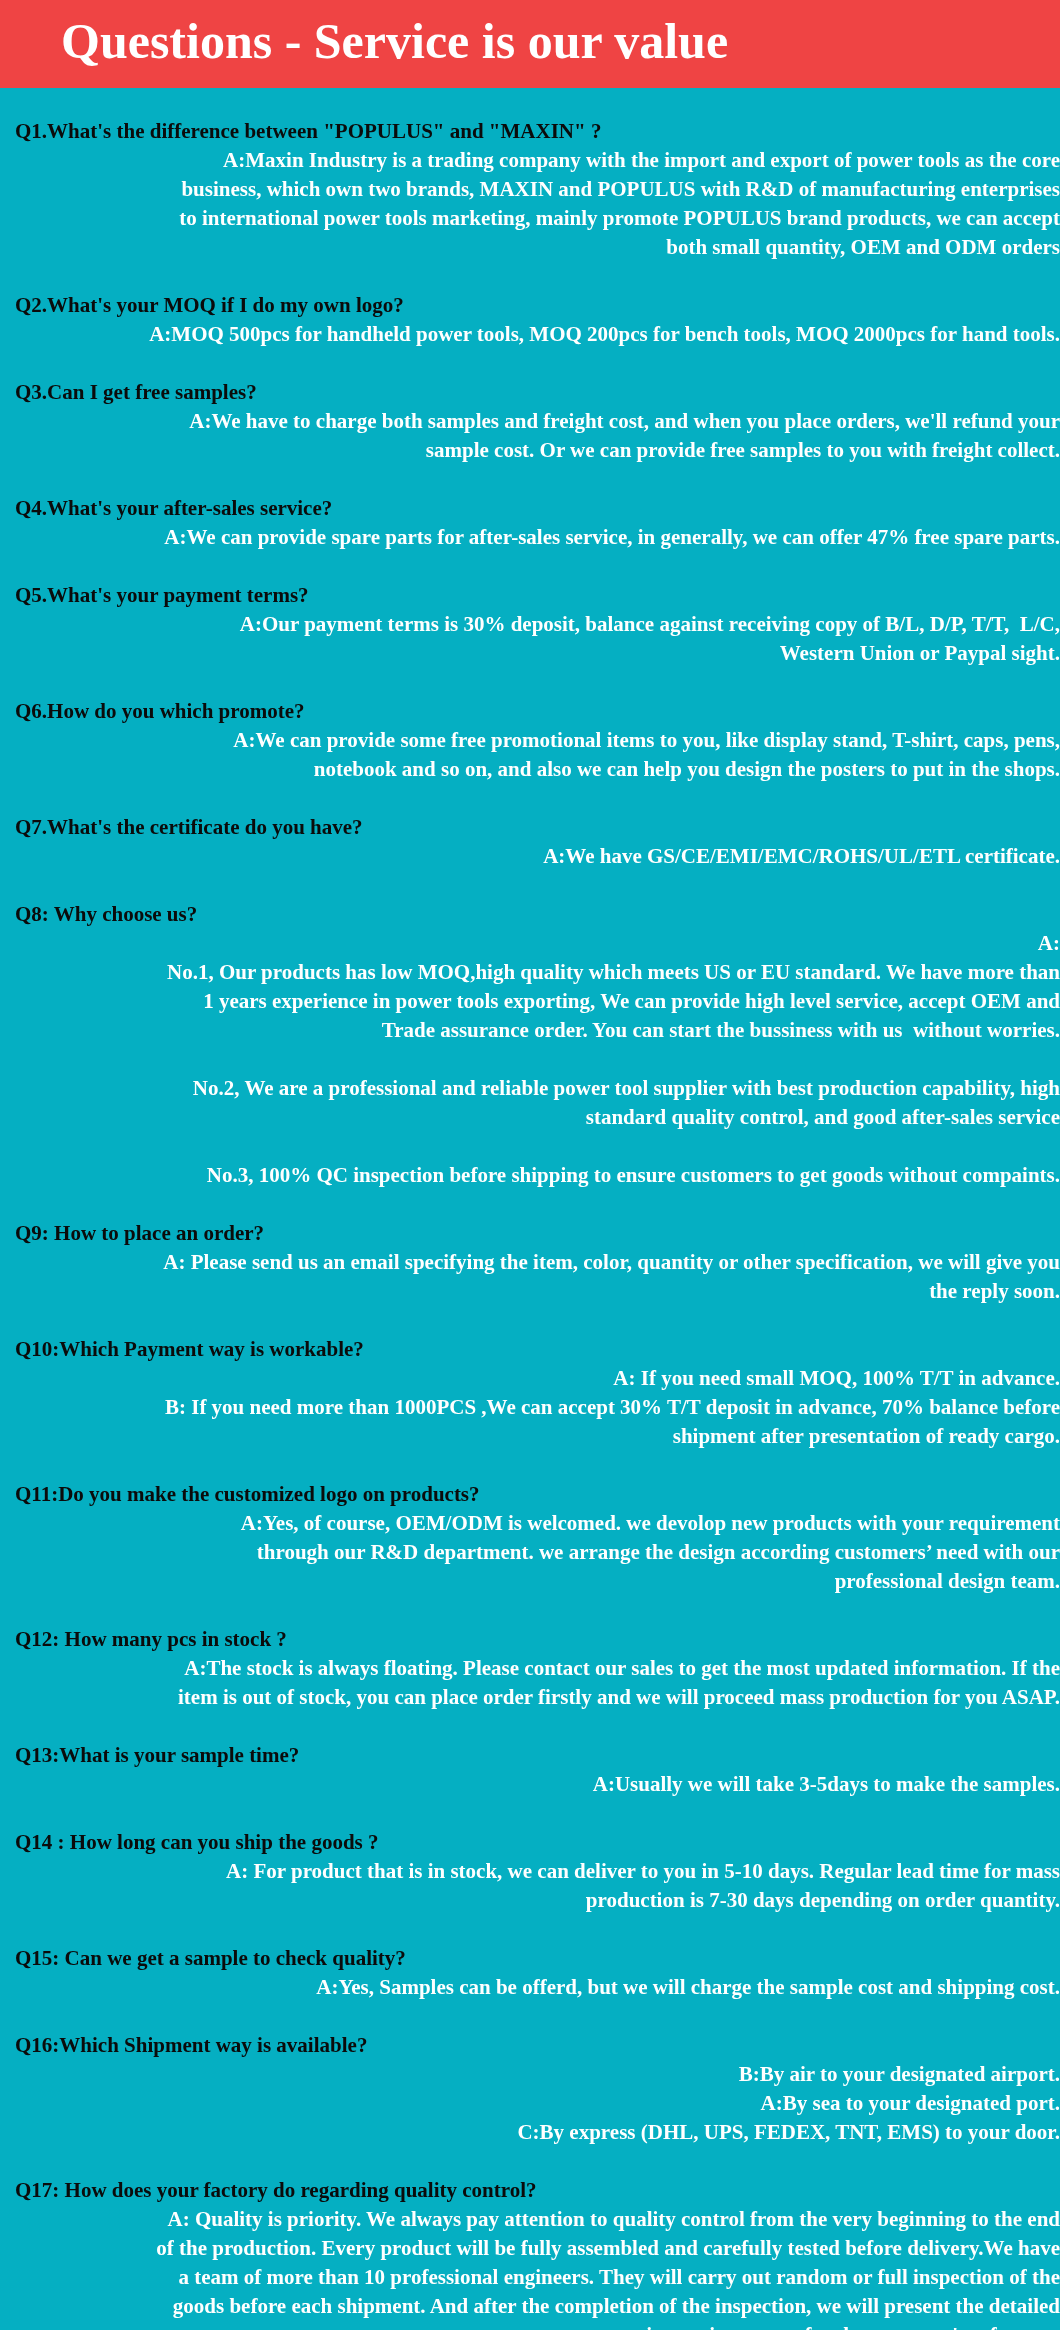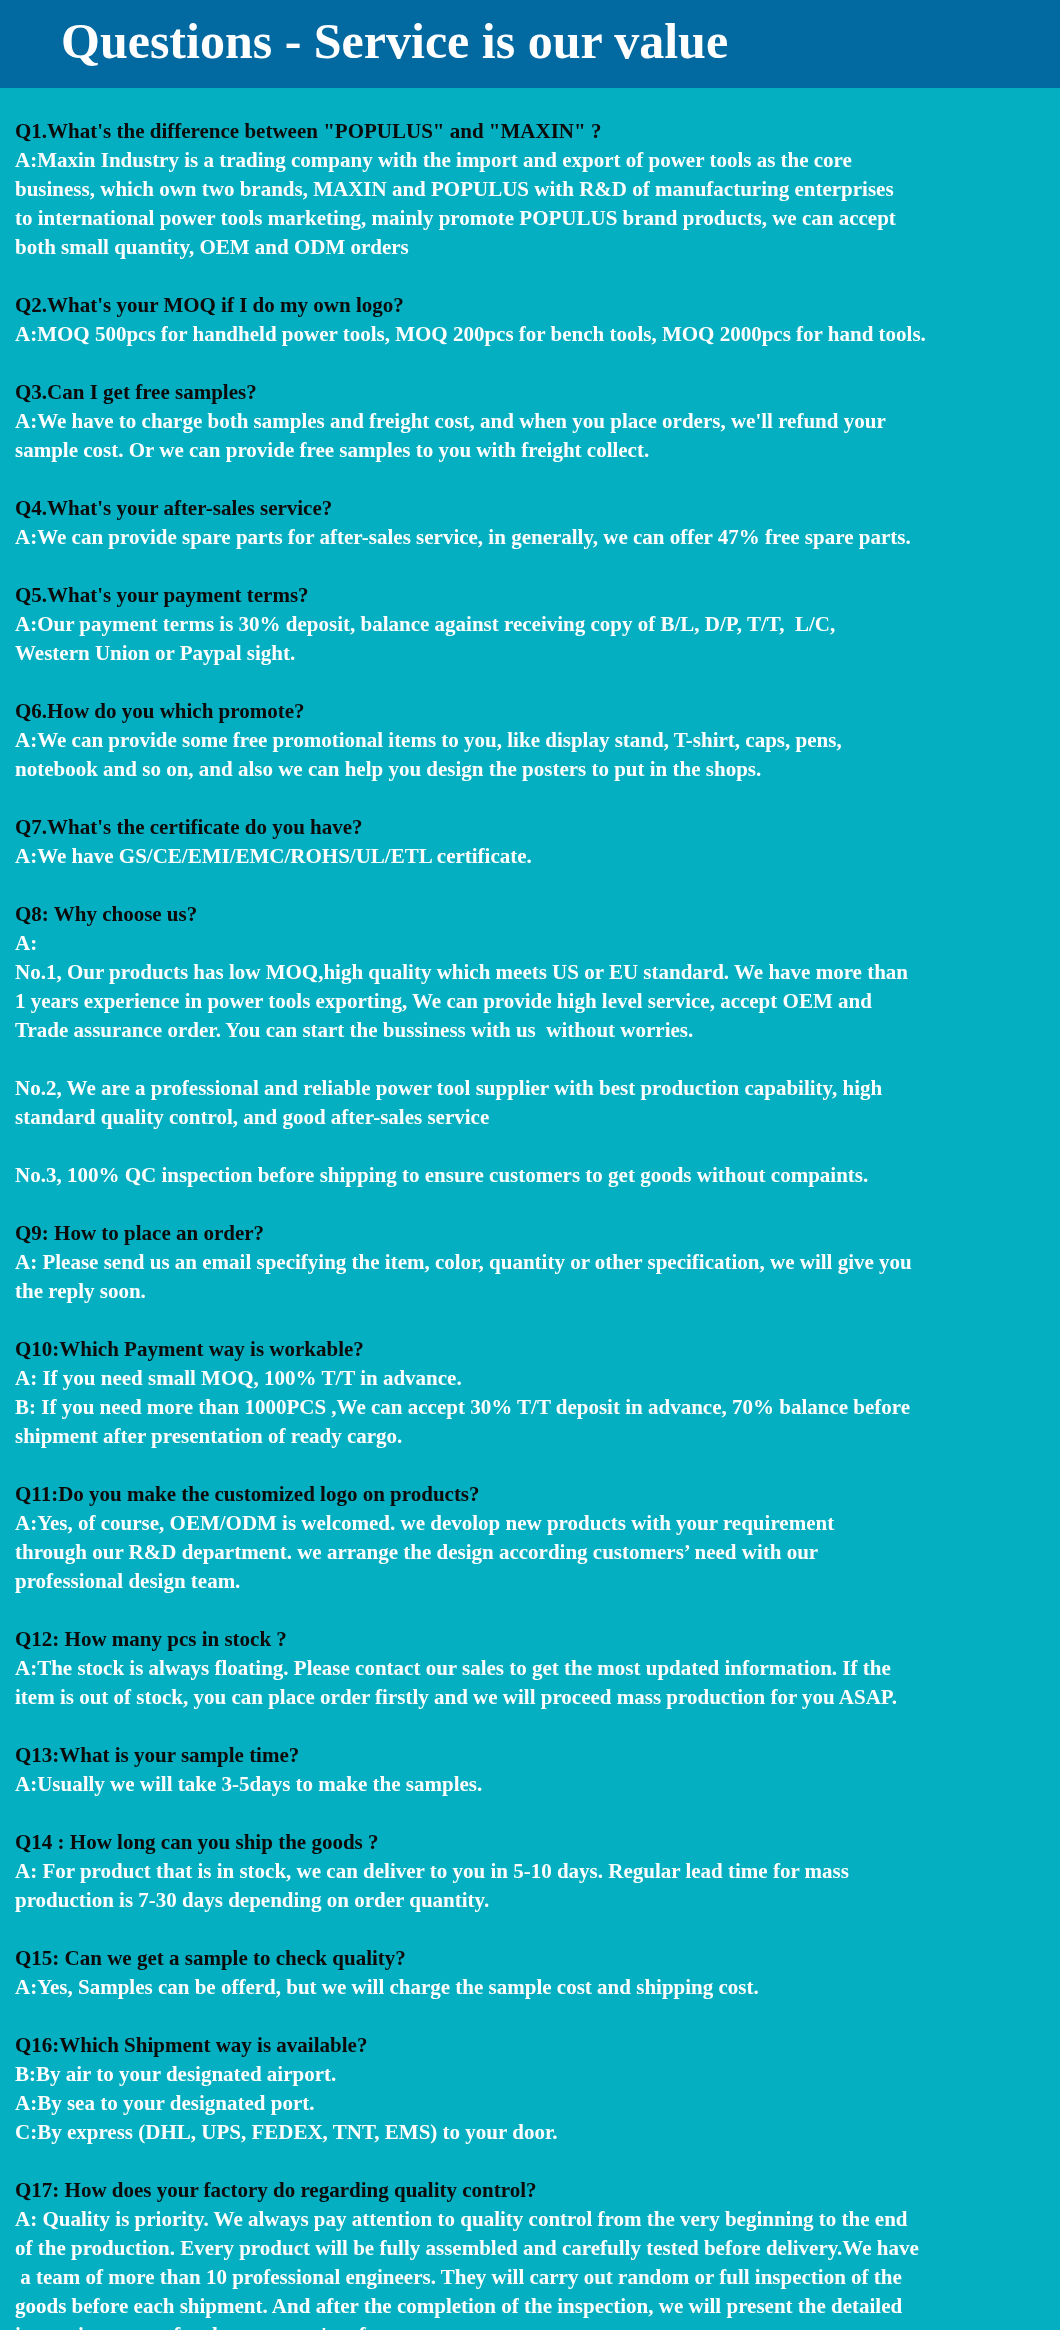--- a/index.html
+++ b/index.html
@@ -5,21 +5,21 @@
   html, body { margin: 0; padding: 0; }
   body {
     width: 1060px;
     height: 2330px;
     background: #05afc2;
     overflow: hidden;
     font-family: "Liberation Serif", "DejaVu Serif", serif;
   }
   .header {
     height: 88px;
-    background: #0369a1;
+    background: #ef4444;
     position: relative;
   }
   .header-title {
     position: absolute;
     left: 61px;
     top: 9px;
     font-size: 50px;
     font-weight: bold;
     color: #ffffff;
     line-height: 64px;
@@ -33,21 +33,21 @@
     margin-top: 24px;
   }
   .line {
     font-size: 21px;
     font-weight: bold;
     line-height: 29px;
     height: 29px;
     white-space: pre;
   }
   .q { color: #0b0b0b; }
-  .a { color: #ffffff; }
+  .a { color: #ffffff; text-align: right; }
 </style>
 </head>
 <body>
 
 <div class="header">
   <div class="header-title">Questions - Service is our value</div>
 </div>
 
 <div class="content" id="faq-list">
     <div class="qa">

